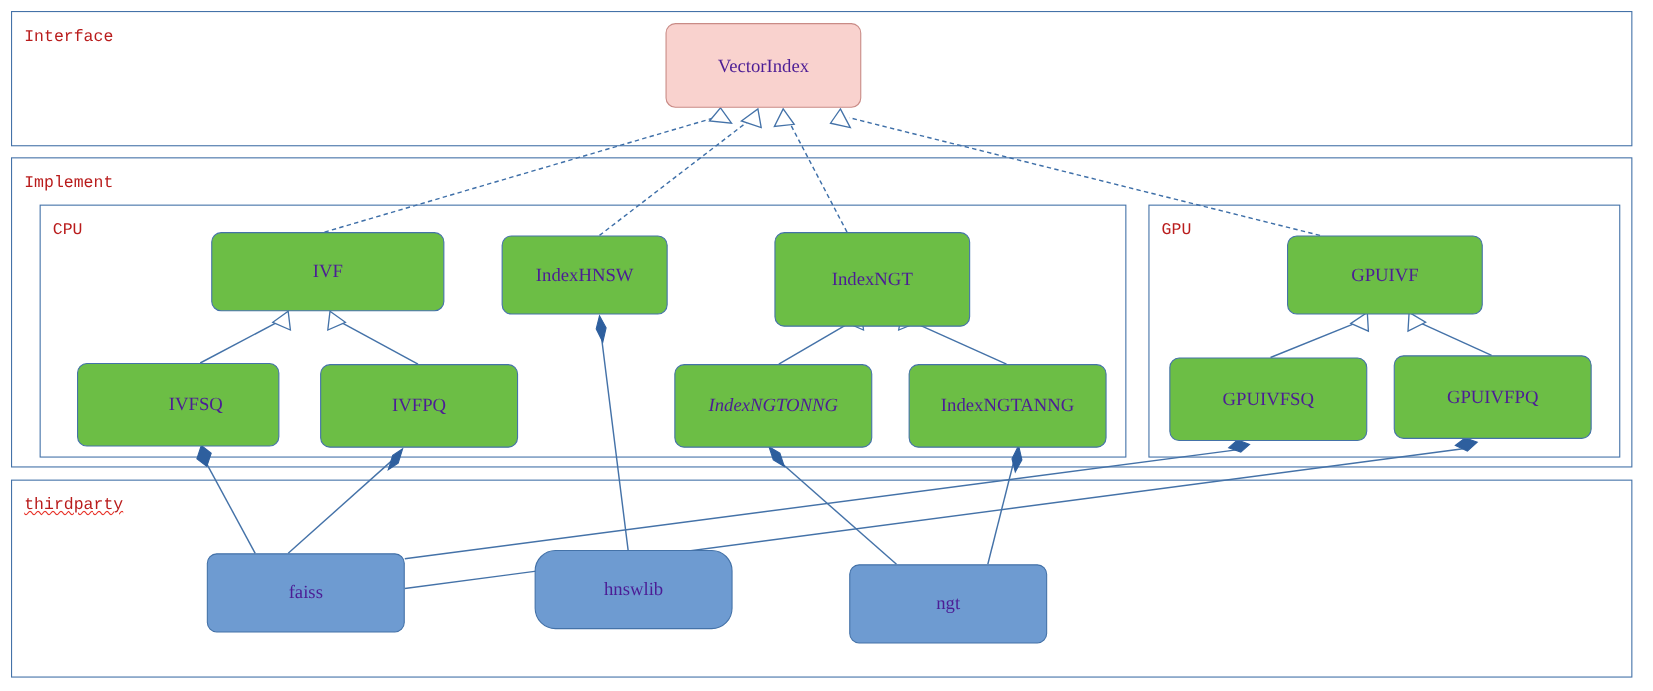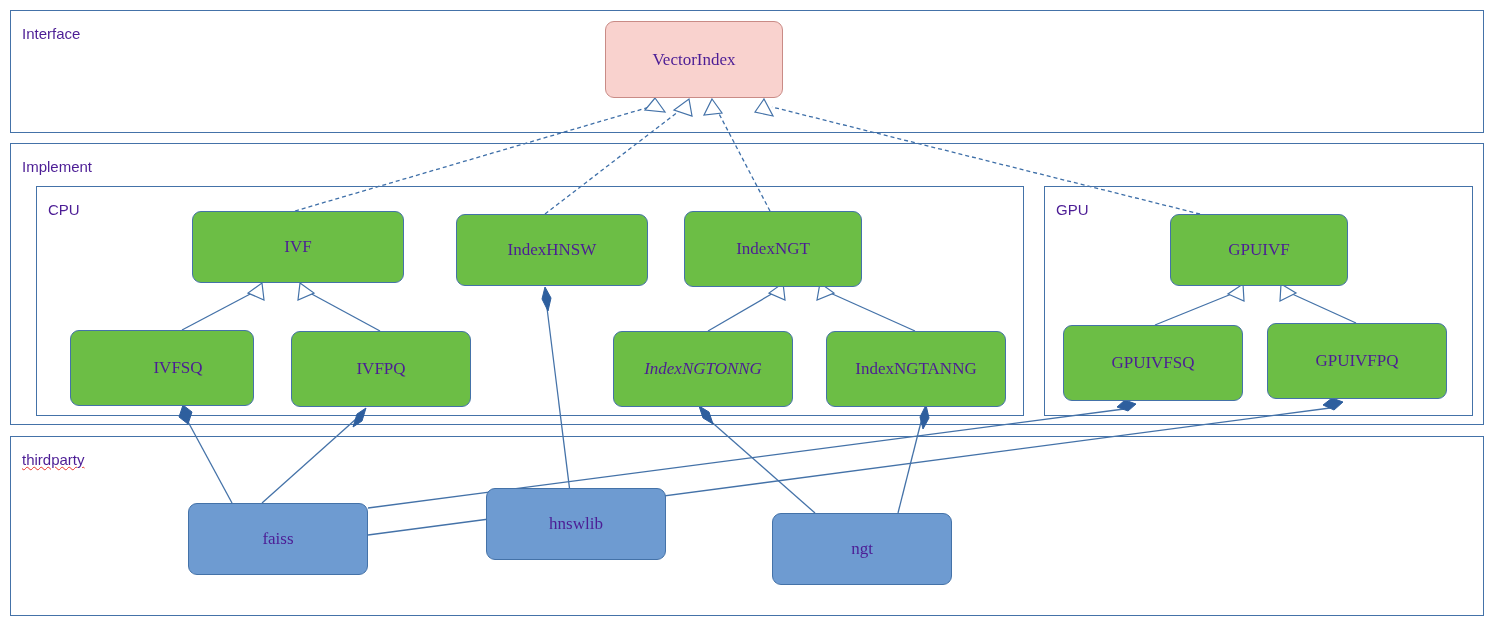--- a/index.html
+++ b/index.html
@@ -18,23 +18,23 @@
   }
   
   .pkg {
     position: absolute;
     border: 1px solid #4472A8;
     background: transparent;
     box-sizing: border-box;
   }
   .pkg-label {
     position: absolute;
-    font-family: Liberation Sans, sans-serif;
+    font-family: Liberation Mono, monospace;
     font-size: 15px;
-    color: #4c1d95;
+    color: #b91c1c;
     white-space: nowrap;
     line-height: 1;
     text-align: right;
   }
   .pkg-label.misspelled {
     text-decoration: underline;
     text-decoration-color: #e8332a;
     text-decoration-style: wavy;
     text-decoration-thickness: 1px;
   }
@@ -181,24 +181,24 @@
     </g>
   </svg>
 
   <div id="node-layer">
       <div class="node iface" style="left: 605px; top: 21px; width: 178px; height: 77px;">
         <span>VectorIndex</span>
       </div>
       <div class="node impl" style="left: 192px; top: 211px; width: 212px; height: 72px;">
         <span>IVF</span>
       </div>
-      <div class="node impl" style="left: 456px; top: 214px; width: 192px; height: 72px;">
+      <div class="node impl" style="left: 456px; top: 214px; width: 151px; height: 72px;">
         <span>IndexHNSW</span>
       </div>
-      <div class="node impl" style="left: 684px; top: 211px; width: 178px; height: 76px; justify-content: center;">
+      <div class="node impl" style="left: 704px; top: 211px; width: 178px; height: 86px; justify-content: center;">
         <span>IndexNGT</span>
       </div>
       <div class="node impl" style="left: 1170px; top: 214px; width: 178px; height: 72px;">
         <span>GPUIVF</span>
       </div>
       <div class="node impl" style="left: 70px; top: 330px; width: 184px; height: 76px; padding-left: 32px;">
         <span>IVFSQ</span>
       </div>
       <div class="node impl" style="left: 291px; top: 331px; width: 180px; height: 76px;">
         <span>IVFPQ</span>
@@ -211,21 +211,21 @@
       </div>
       <div class="node impl" style="left: 1063px; top: 325px; width: 180px; height: 76px;">
         <span>GPUIVFSQ</span>
       </div>
       <div class="node impl" style="left: 1267px; top: 323px; width: 180px; height: 76px;">
         <span>GPUIVFPQ</span>
       </div>
       <div class="node third" style="left: 188px; top: 503px; width: 180px; height: 72px;">
         <span>faiss</span>
       </div>
-      <div class="node third" style="left: 486px; top: 488px; width: 180px; height: 72px;">
+      <div class="node third" style="left: 486px; top: 500px; width: 180px; height: 72px; border-radius: 19px;">
         <span>hnswlib</span>
       </div>
       <div class="node third" style="left: 772px; top: 513px; width: 180px; height: 72px;">
         <span>ngt</span>
       </div>
     </div>
 
 </div>
 
 </body></html>

